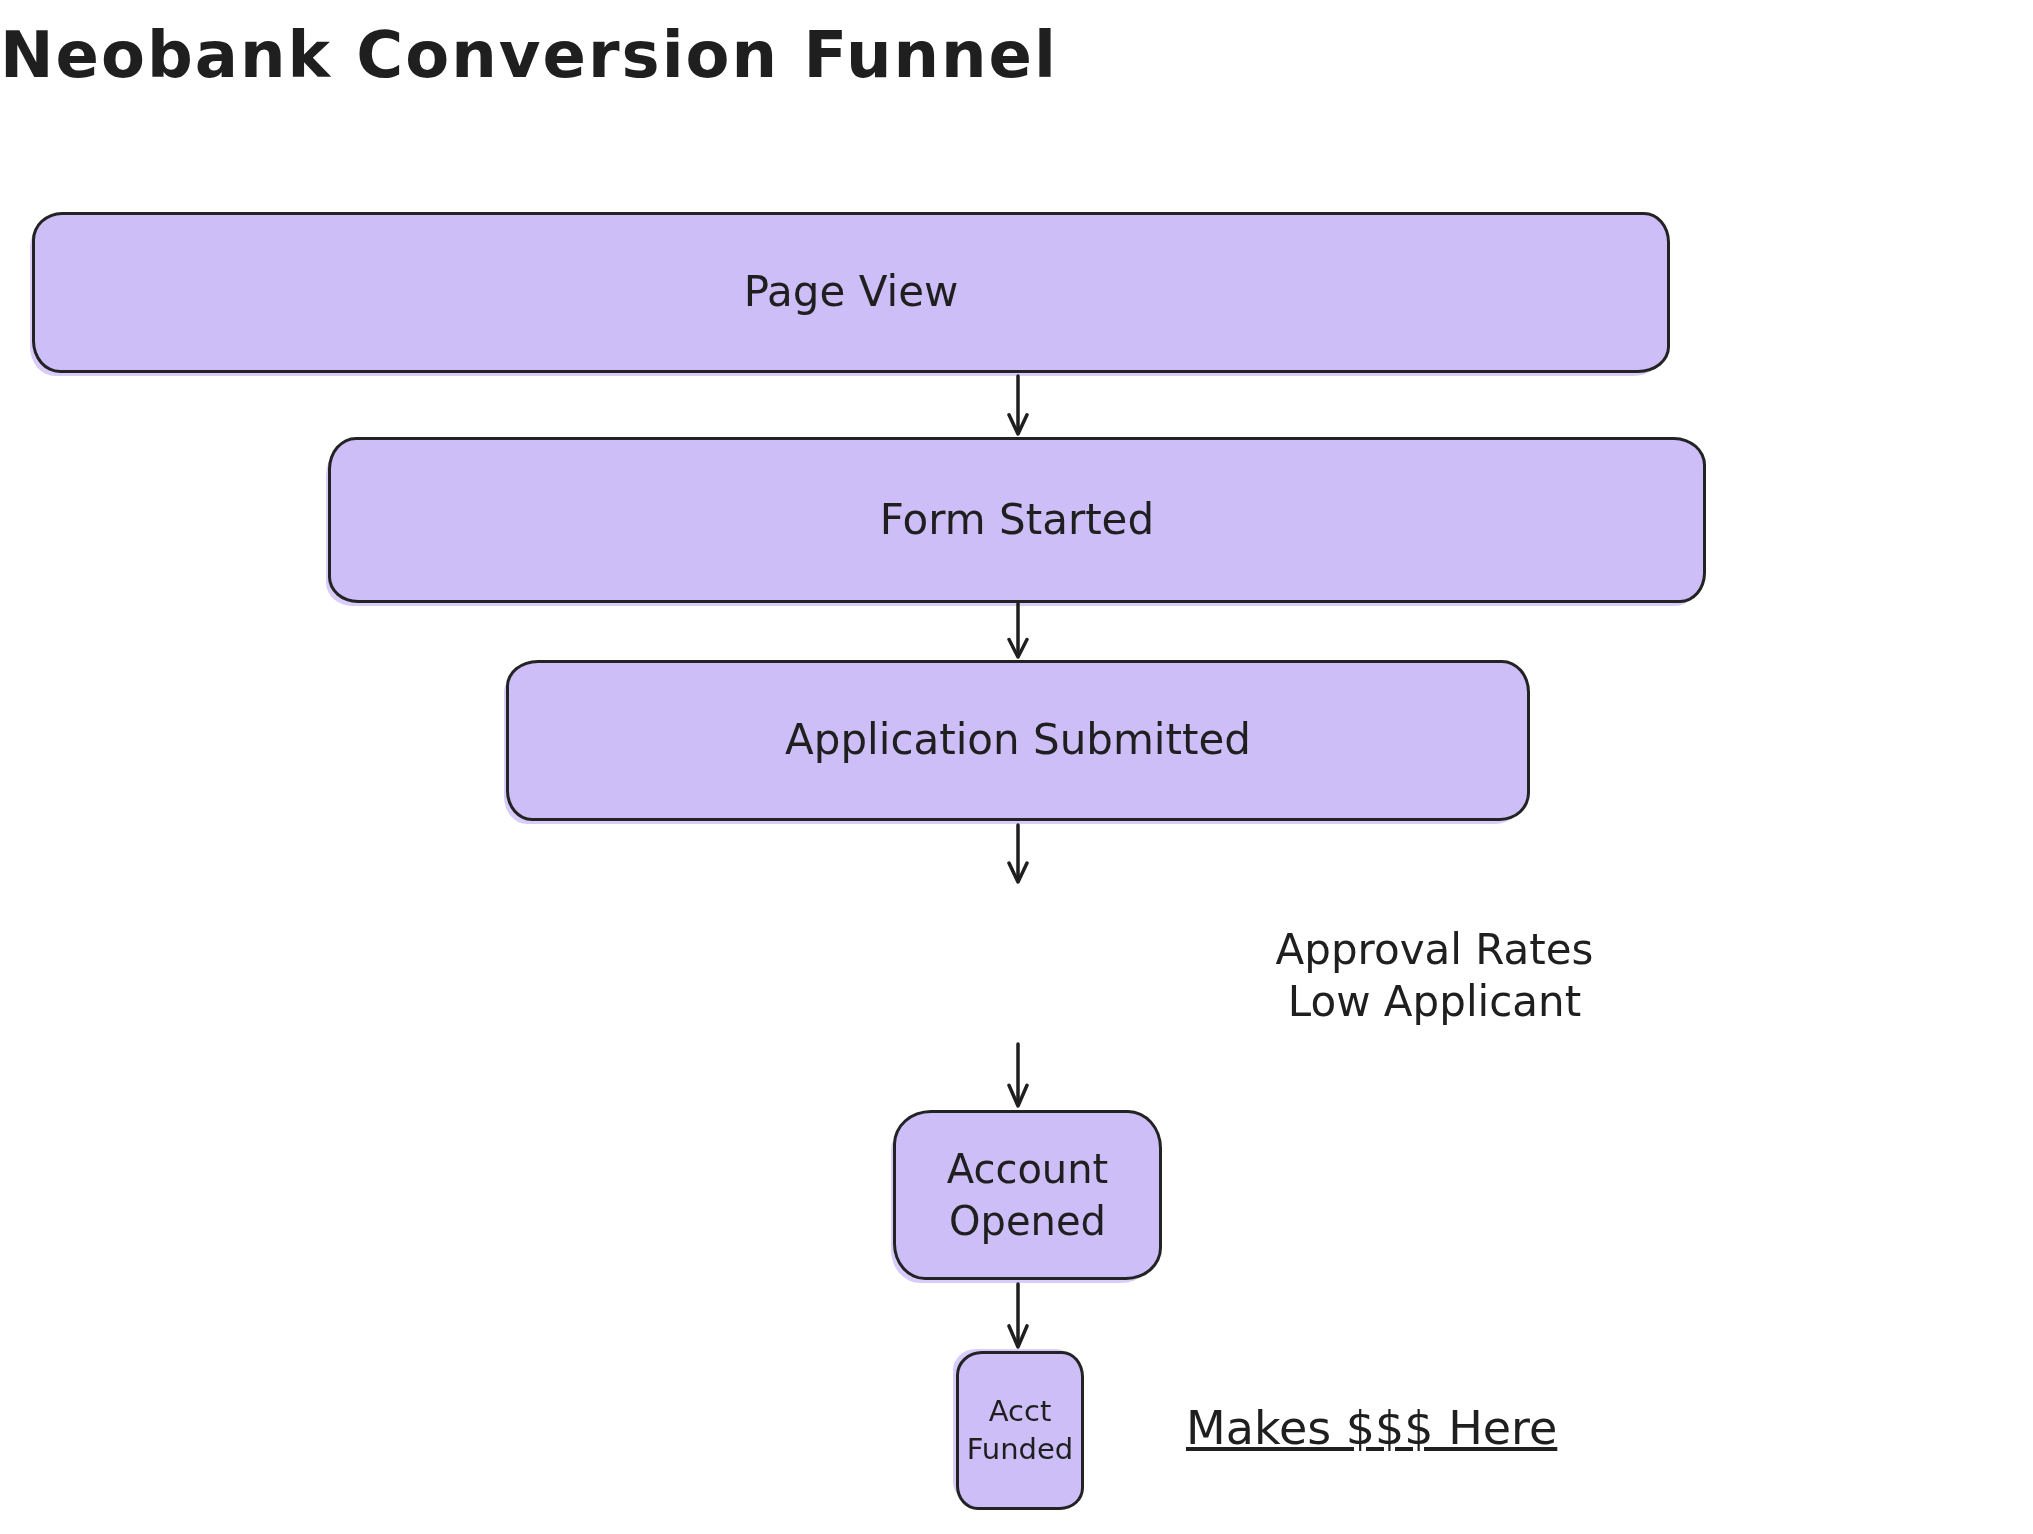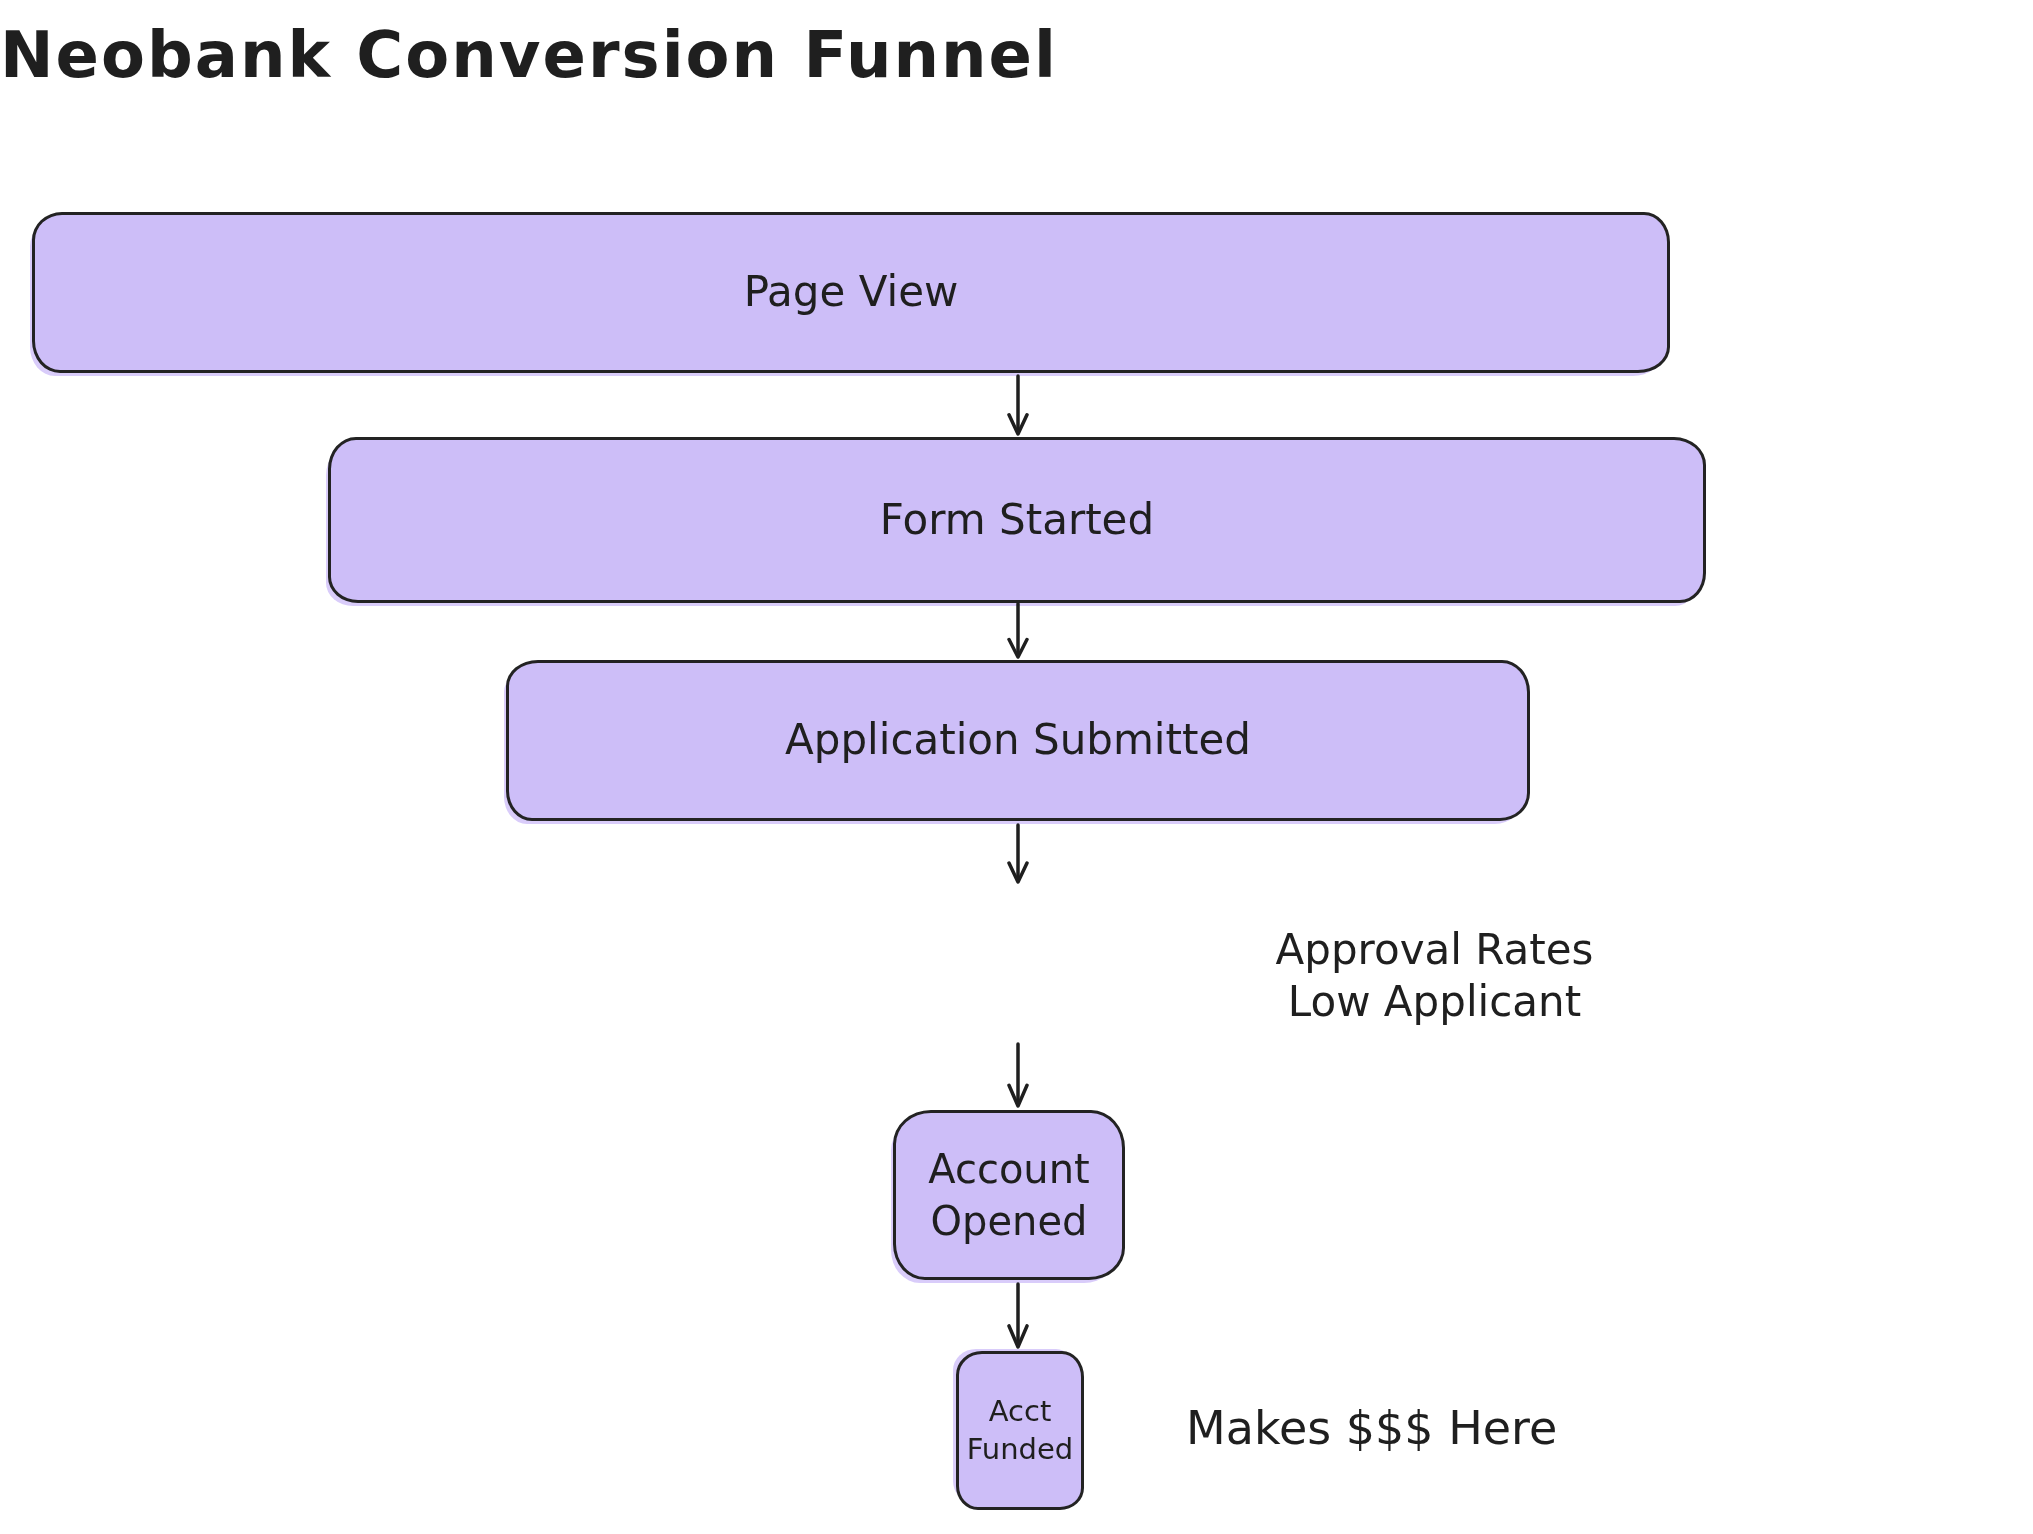--- a/index.html
+++ b/index.html
@@ -39,21 +39,21 @@
     box-shadow:-5px 6px 0 -3px var(--ghost);
   }
   .stage .label{
     color:var(--ink);
     line-height:1.3;
   }
   .stage-1{left:32px;  top:212px;  width:1638px; height:161px; border-radius:30px 26px 32px 28px / 28px 30px 26px 32px;}
   .stage-2{left:328px; top:437px;  width:1378px; height:166px; border-radius:28px 32px 26px 30px / 32px 28px 30px 26px;}
   .stage-3{left:506px; top:660px;  width:1024px; height:161px; border-radius:32px 28px 30px 26px / 26px 32px 28px 30px;}
   .stage-4{left:857px; top:886px;  width:325px;  height:155px; border-radius:34px 30px 32px 28px / 30px 34px 28px 32px;}
-  .stage-5{left:893px; top:1110px; width:232px;  height:170px; border-radius:38px 34px 36px 32px / 34px 38px 32px 36px;}
+  .stage-5{left:893px; top:1110px; width:269px;  height:170px; border-radius:38px 34px 36px 32px / 34px 38px 32px 36px;}
   .stage-6{left:956px; top:1351px; width:128px;  height:159px; border-radius:26px 22px 24px 22px / 24px 26px 22px 24px;
            box-shadow:-6px -5px 0 -3px var(--ghost);}
   .lbl-lg{font-size:42px;}
   .lbl-md{font-size:40px; padding:0 26px;}
   .lbl-sm{font-size:29px; padding:0 6px;}
   .arrow{
     position:absolute;
     width:30px;
     stroke:var(--ink);
     stroke-width:3.5;
@@ -65,20 +65,21 @@
     position:absolute;
     color:var(--ink);
     text-align:center;
     font-size:42px;
     line-height:52px;
   }
   .annotation-money{
     font-size:46px;
     white-space:nowrap;
     text-align:left;
+    text-decoration:underline;
   }
 </style>
 </head>
 <body>
 
 <div class="canvas">
 
   <div class="diagram-title">Neobank Conversion Funnel</div>
 
   <div class="stage stage-1">

